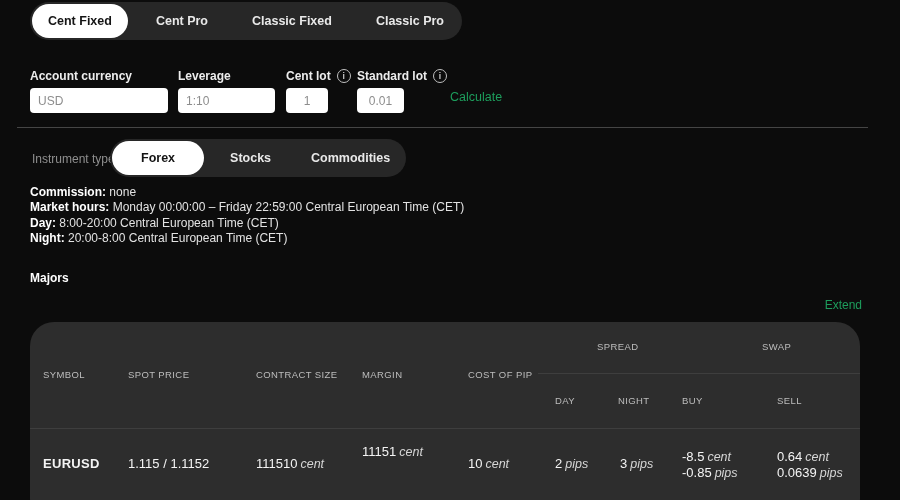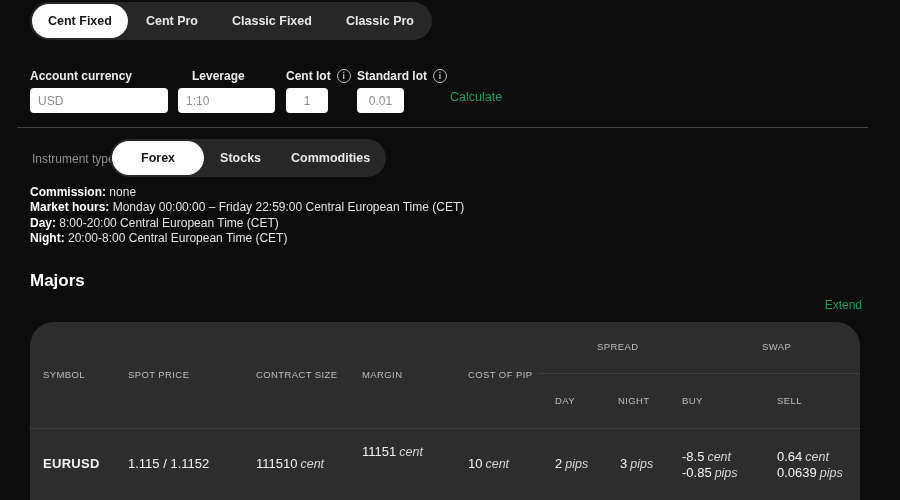--- a/index.html
+++ b/index.html
@@ -2,41 +2,41 @@
 <html><head>
 <meta charset="utf-8">
 <style>
   html,body{margin:0;padding:0;}
   body{
     width:900px;height:500px;overflow:hidden;position:relative;
     background:#0c0c0c;
     font-family:"Liberation Sans", sans-serif;
   }
   
-  .seg{position:absolute;display:inline-flex;align-items:center;background:#272727;border-radius:20px;padding:2px;gap:2px;}
+  .seg{position:absolute;display:inline-flex;align-items:center;background:#272727;border-radius:20px;padding:2px;gap:12px;}
   .seg-tab{height:34px;display:flex;align-items:center;padding:0 16px;border-radius:17px;
     font-size:12.5px;font-weight:700;color:#e9e9e9;white-space:nowrap;cursor:pointer;}
   .seg-tab.active{background:#ffffff;color:#141414;}
   
   .flabel{position:absolute;top:69px;font-size:12px;font-weight:700;color:#ededed;display:flex;align-items:center;gap:6px;white-space:nowrap;}
   .info{display:inline-flex;align-items:center;justify-content:center;width:12px;height:12px;
     border:1px solid #c0c0c0;border-radius:50%;color:#c9c9c9;font-size:8.5px;font-weight:700;font-style:normal;cursor:pointer;}
   .inp{position:absolute;top:88px;height:25px;background:#ffffff;border:none;outline:none;border-radius:4px;
     box-sizing:border-box;padding:4px 8px;font-family:inherit;font-size:12px;color:#8d8d8d;}
   .inp.center{text-align:center;padding:0 2px;}
   .green-link{position:absolute;font-size:12.5px;color:#1d9d5c;text-decoration:none;cursor:pointer;white-space:nowrap;}
   .hr{position:absolute;height:1px;background:#454545;}
   
   .ins-label{position:absolute;left:32px;top:152px;font-size:12px;color:#8f8f8f;}
   
   .details{position:absolute;left:30px;top:185px;}
   .details p{margin:0;font-size:12px;line-height:15.4px;color:#e3e3e3;font-weight:400;}
   .details b{color:#ffffff;font-weight:700;}
   
-  .majors{position:absolute;left:30px;top:271px;margin:0;font-size:17px;font-weight:700;color:#ffffff;}
+  .majors{position:absolute;left:30px;top:271px;margin:0;font-size:12px;font-weight:700;color:#ffffff;}
   
   .panel{position:absolute;left:30px;top:322px;width:830px;height:200px;background:#2d2d2d;border-radius:24px;}
   .th{position:absolute;font-size:9.5px;letter-spacing:.4px;color:#bdbdbd;font-weight:400;white-space:nowrap;}
   .td{position:absolute;font-size:13px;color:#f4f4f4;white-space:nowrap;}
   .td2{line-height:15px;}
   .sym{font-weight:700;letter-spacing:.3px;}
   .unit{font-style:italic;color:#d6d6d6;font-size:12.5px;margin-left:3px;}
   .phr{position:absolute;height:1px;background:#3e3e3e;}
 </style>
 </head>
@@ -47,21 +47,21 @@
   <div class="seg-tab">Cent Pro</div>
   <div class="seg-tab">Classic Fixed</div>
   <div class="seg-tab">Classic Pro</div>
 </div>
 
 <div class="flabel" style="left:30px;">
   <span>Account currency</span>
 </div>
 <input class="inp" style="left: 30px; width: 138px;" value="USD">
 
-<div class="flabel" style="left:192px;">
+<div class="flabel" style="left:178px;">
   <span>Leverage</span>
 </div>
 <input class="inp" style="left: 178px; width: 97px;" value="1:10">
 
 <div class="flabel" style="left:286px;">
   <span>Cent lot</span>
   <span class="info">i</span>
 </div>
 <input class="inp center" style="left: 286px; width: 42px;" value="1">
 

